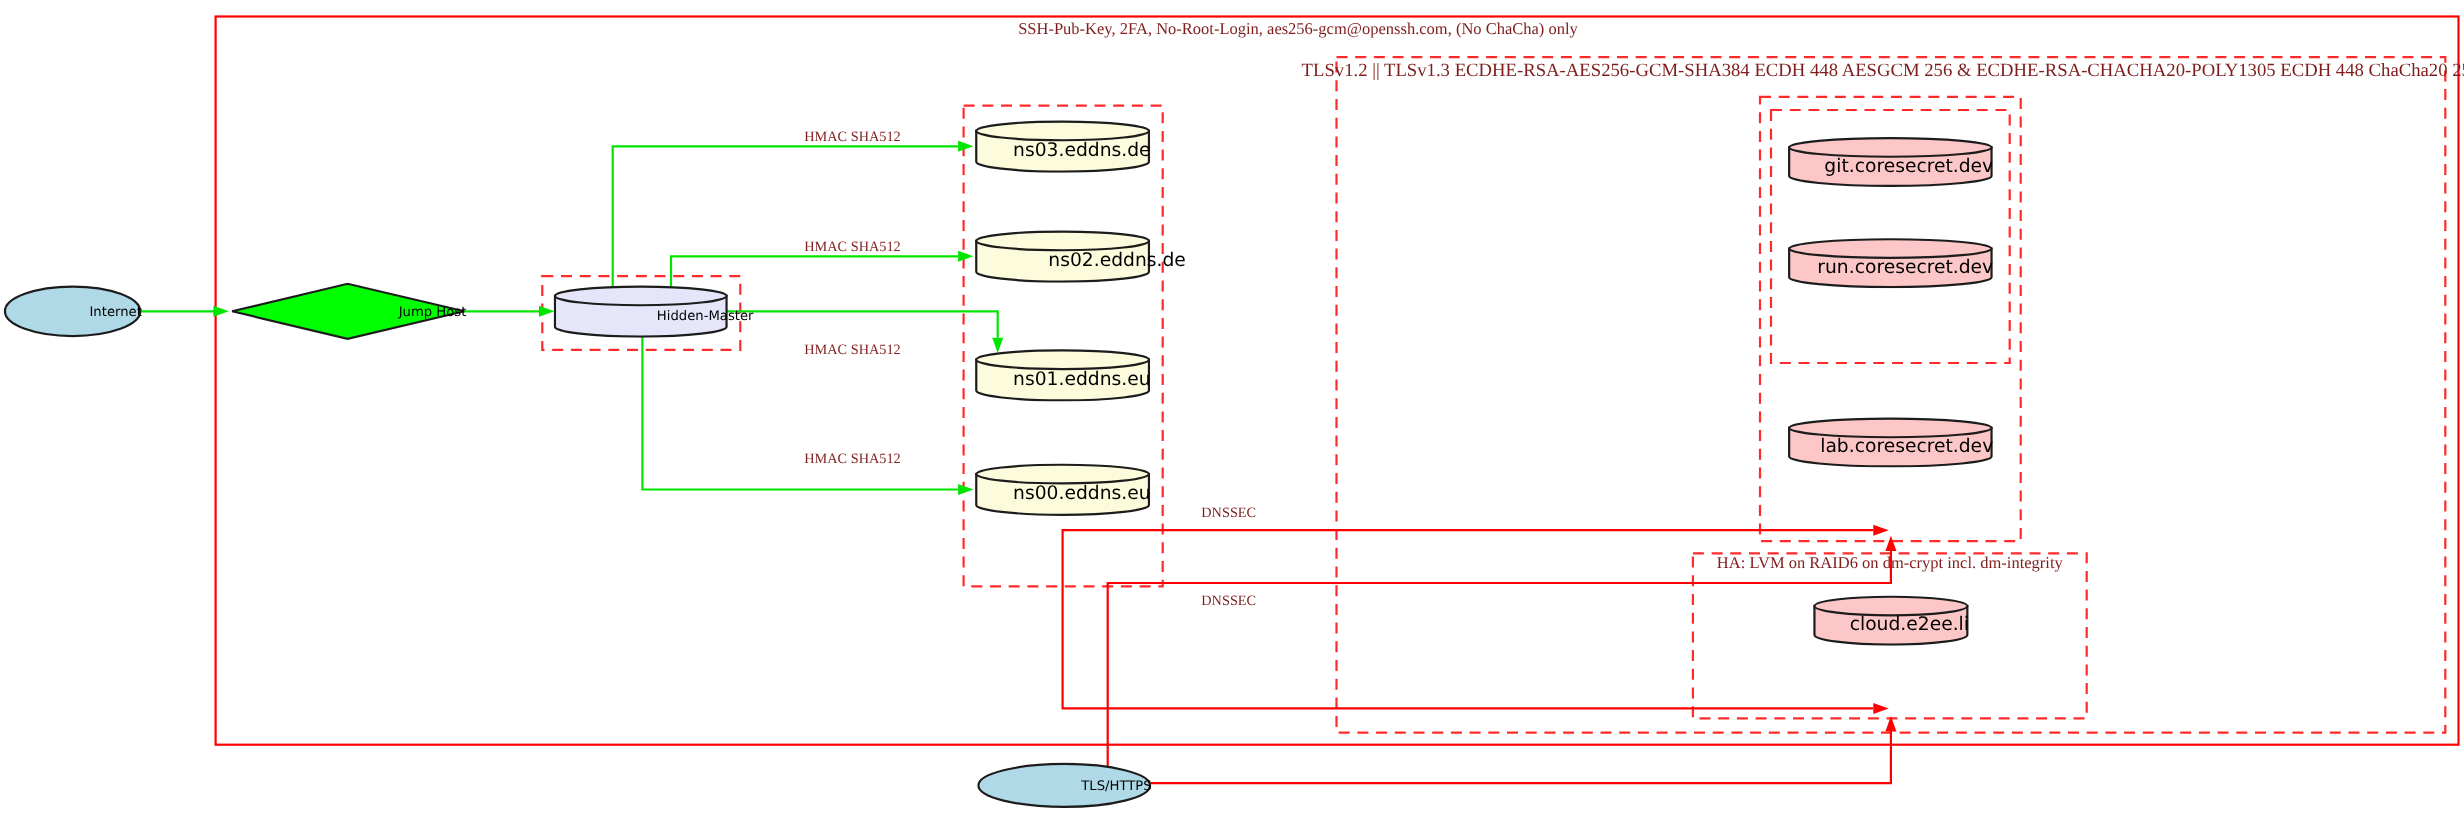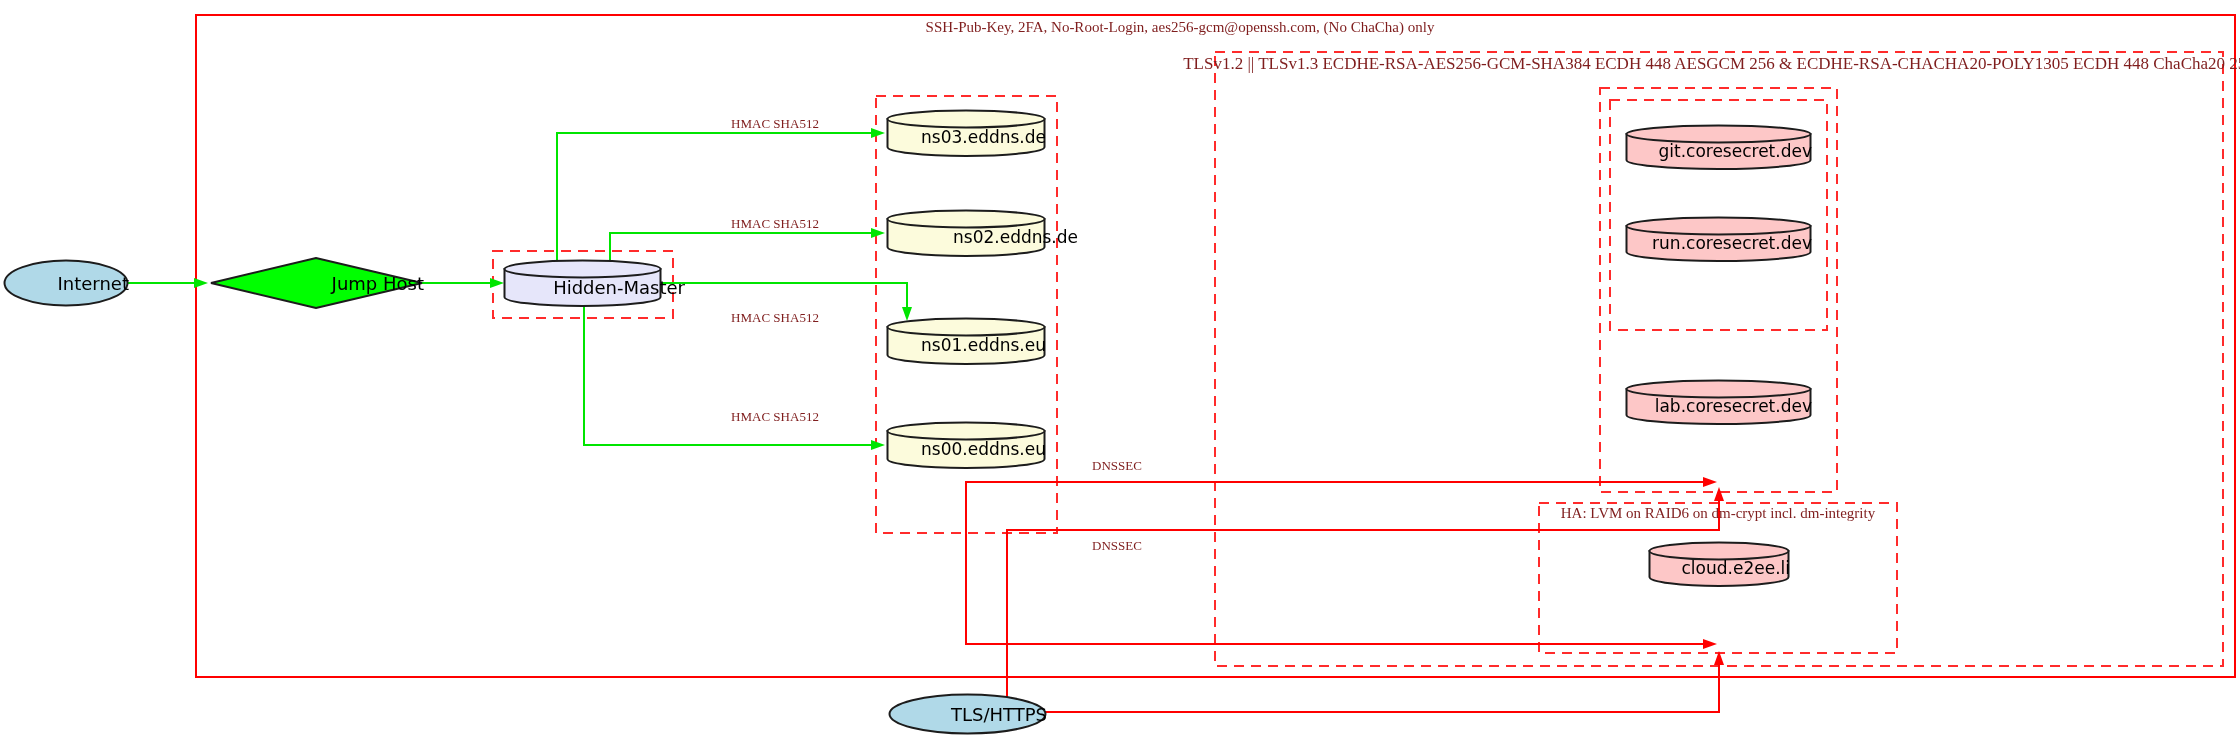--- a/index.html
+++ b/index.html
@@ -12,21 +12,21 @@
   }
   svg.overlay{position:absolute;left:0;top:0;z-index:1;}
   .node{position:absolute;z-index:2;}
   .node svg{position:absolute;left:0;top:0;display:block;}
   .nlabel{
     position:absolute;left:0;right:0;text-align:right;
     top:50%;transform:translateY(-50%);
     color:#000;white-space:nowrap;
   }
   .cyl .nlabel{top:calc(50% + 4px);}
-  .fs18{font-size:18px;}
+  .fs18{font-size:12px;}
   .fs17{font-size:17px;}
   .elabel,.clabel{
     position:absolute;z-index:3;
     transform:translate(-50%,-50%);
     font-family:"Liberation Serif","DejaVu Serif",serif;
     color:#7f1d1d;white-space:nowrap;
   }
   .elabel{font-size:13px;}
   .cl15{font-size:15px;}
   .cl17{font-size:17px;}

